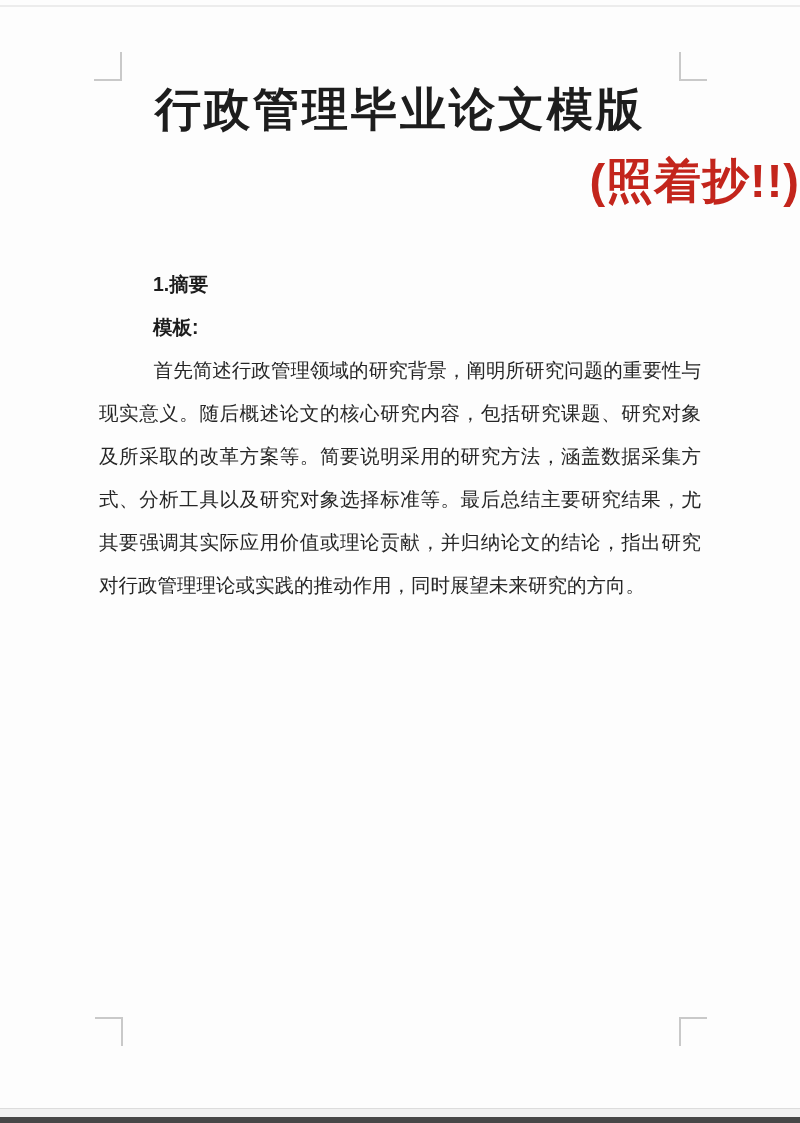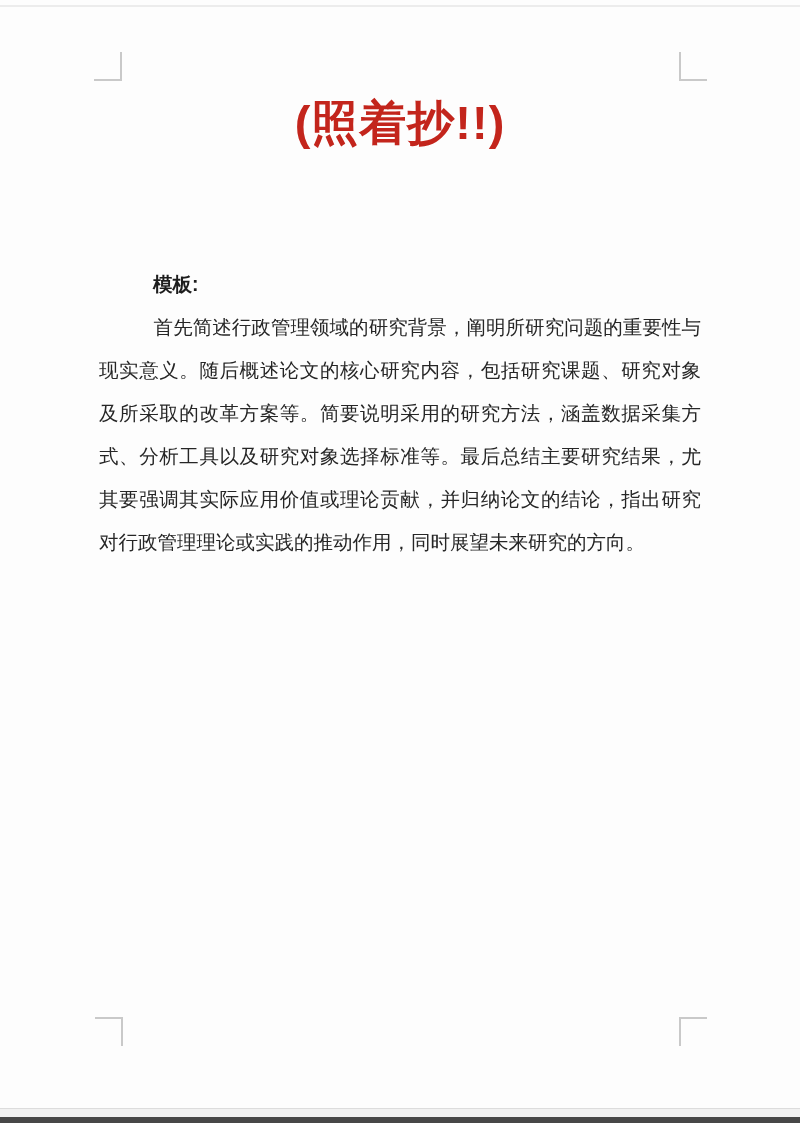--- a/index.html
+++ b/index.html
@@ -34,20 +34,21 @@
     line-height: 58px;
     margin: 0;
   }
   .doc-subtitle {
     font-size: 47px;
     font-weight: 700;
     letter-spacing: 1px;
     color: #c3251c;
     line-height: 58px;
     margin: 14px 0 0 0;
+    text-align: right;
   }
 
   .content {
     position: absolute;
     left: 99px; top: 263px;
     width: 602px;
     font-size: 19.5px;
     line-height: 43px;
     text-align: justify;
   }
@@ -82,25 +83,27 @@
 <div class="page">
 
   <div class="top-divider"></div>
 
   <div class="crop tl"></div>
   <div class="crop tr"></div>
   <div class="crop bl"></div>
   <div class="crop br"></div>
 
   <div class="header">
+    <h1 class="doc-title">行政管理毕业论文模版</h1>
     <h2 class="doc-subtitle">(照着抄!!)</h2>
   </div>
 
   <div class="content">
 
+    <p class="sec-heading">1.摘要</p>
 
     <p class="sec-heading">模板:</p>
     <p class="para indent-first">首先简述行政管理领域的研究背景，阐明所研究问题的重要性与现实意义。随后概述论文的核心研究内容，包括研究课题、研究对象及所采取的改革方案等。简要说明采用的研究方法，涵盖数据采集方式、分析工具以及研究对象选择标准等。最后总结主要研究结果，尤其要强调其实际应用价值或理论贡献，并归纳论文的结论，指出研究对行政管理理论或实践的推动作用，同时展望未来研究的方向。</p>
 
 
   </div>
 
   <div class="bottom-strip"></div>
   <div class="bottom-bar"></div>
 

